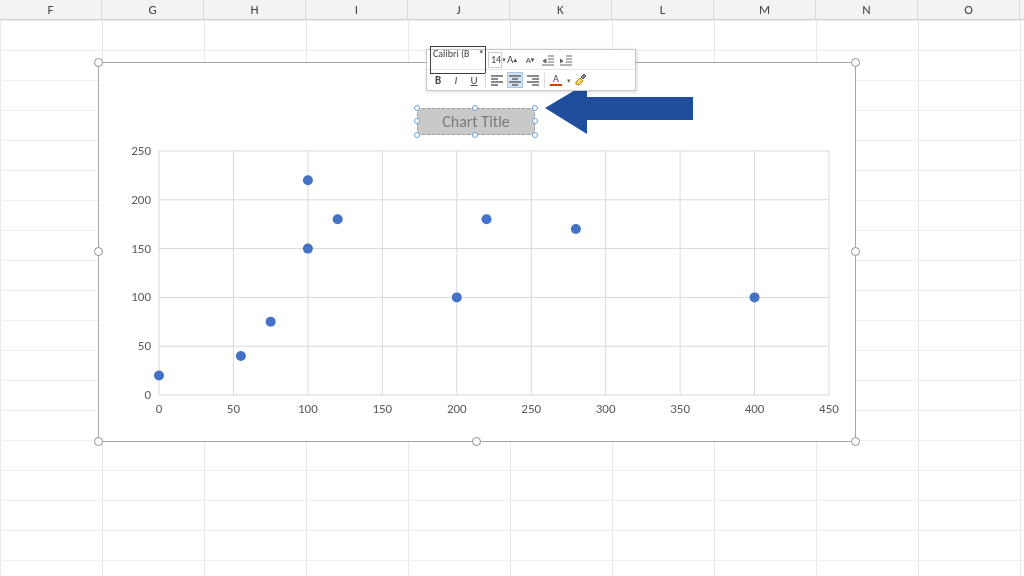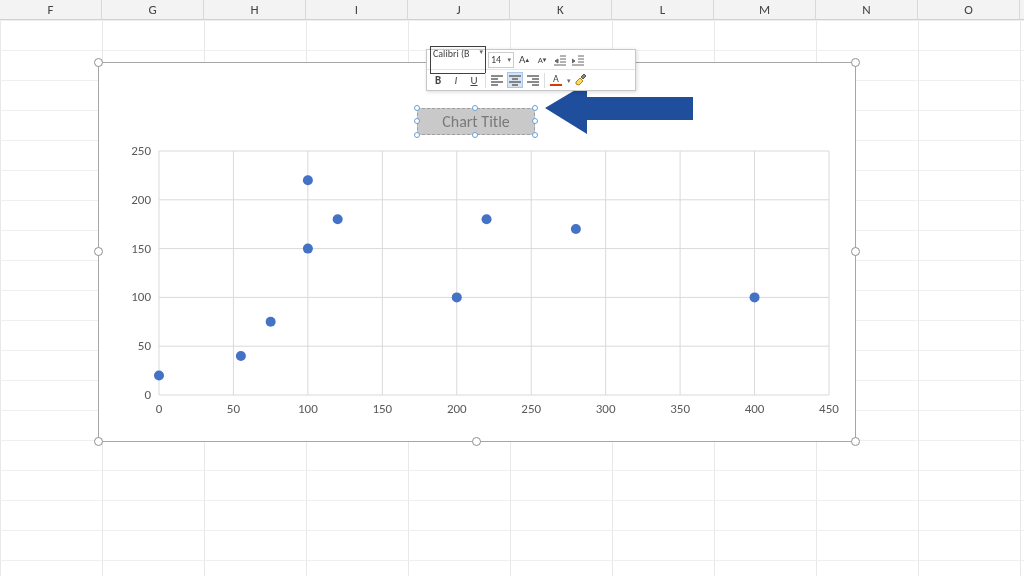--- a/index.html
+++ b/index.html
@@ -113,21 +113,21 @@
     z-index: 10;
   }
   .mini-tb .row1, .mini-tb .row2 {
     display: flex; align-items: center;
     height: 20px; padding: 0 3px; gap:2px;
   }
   .mini-tb .row1 {
     border-bottom: 1px solid #e4e4e4;
   }
   .tb-font { width: 56px; border:1px solid #404040; font-size:10px; padding:0 2px; height:28px; display:flex; justify-content:space-between; }
-  .tb-size { width: 26px; border:1px solid #ccc; font-size:10px; padding:0 2px; height:16px; display:flex; align-items:center; justify-content:space-between; }
+  .tb-size { width: 14px; border:1px solid #ccc; font-size:10px; padding:0 2px; height:16px; display:flex; align-items:center; justify-content:space-between; }
   .tb-btn { width:16px; height:16px; display:flex; align-items:center; justify-content:center; cursor:pointer; font-size:11px; }
   .tb-btn.on { background:#d5e3f3; border:1px solid #a8c6e8; }
   .sep { width:1px; height:15px; background:#ddd; margin:0 1px; }
   .dd { font-size:7px; color:#666; margin-left:1px; }
   .font-color-line { width:12px; height:2px; background:#d83b01; }
 
   
   .annotation-arrow {
     position: absolute;
     left: 545px; top: 61px;

